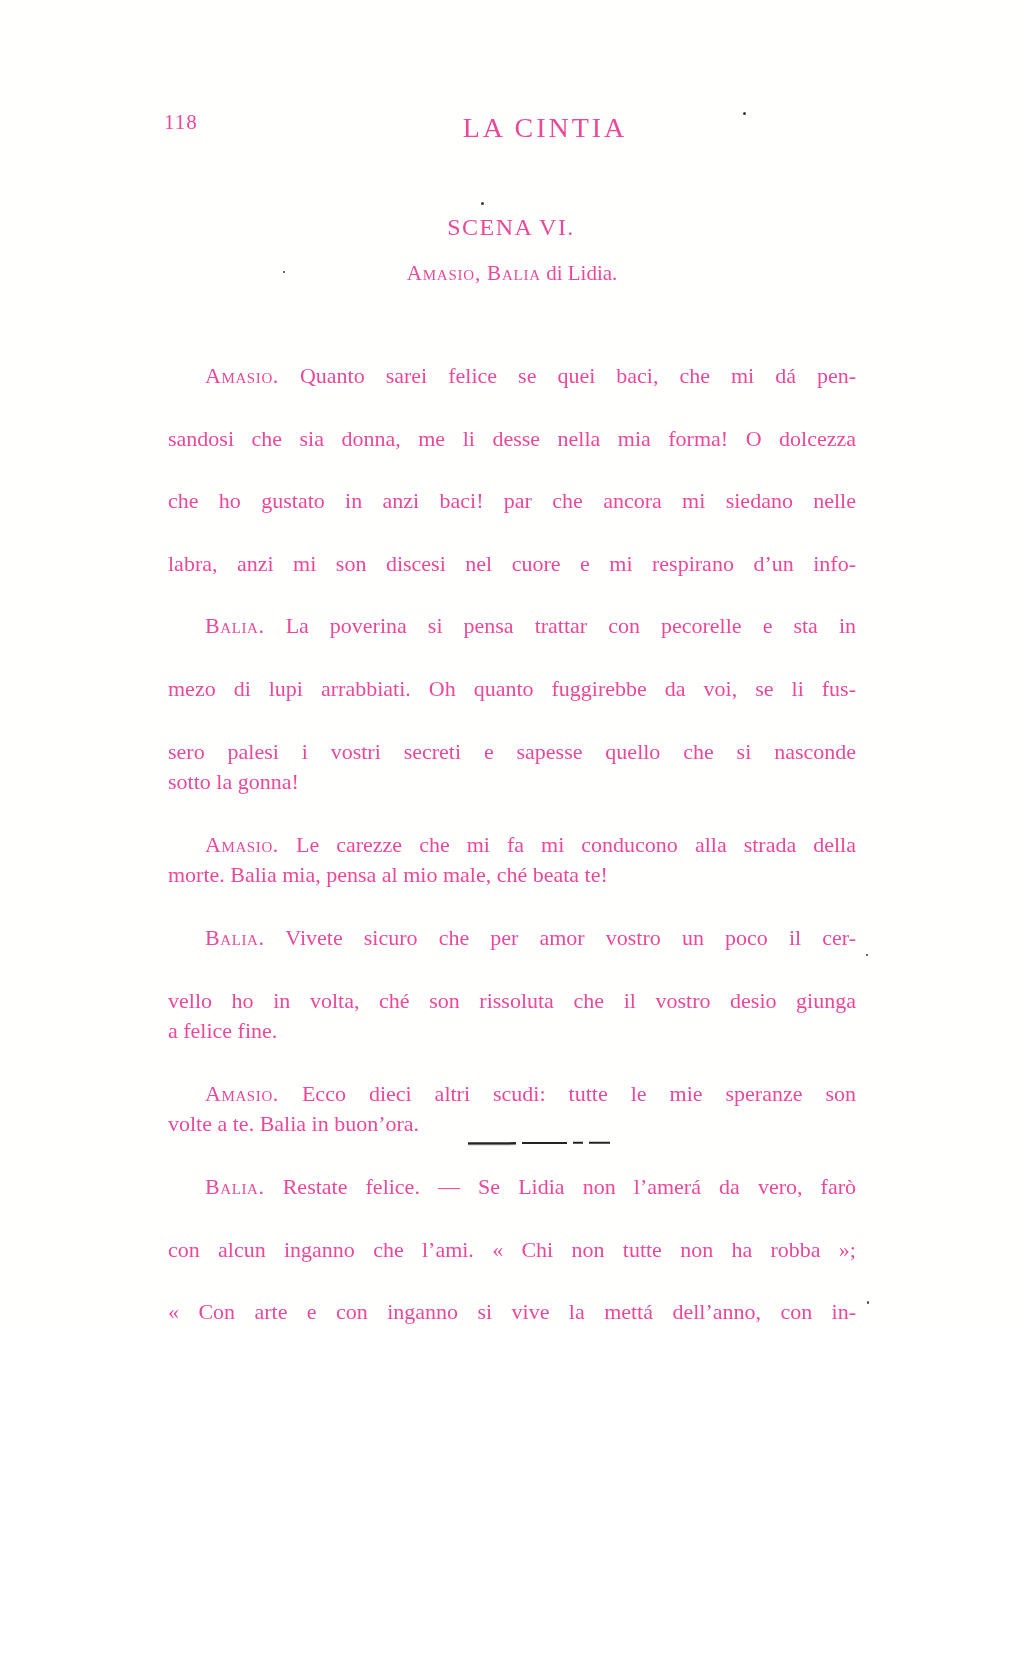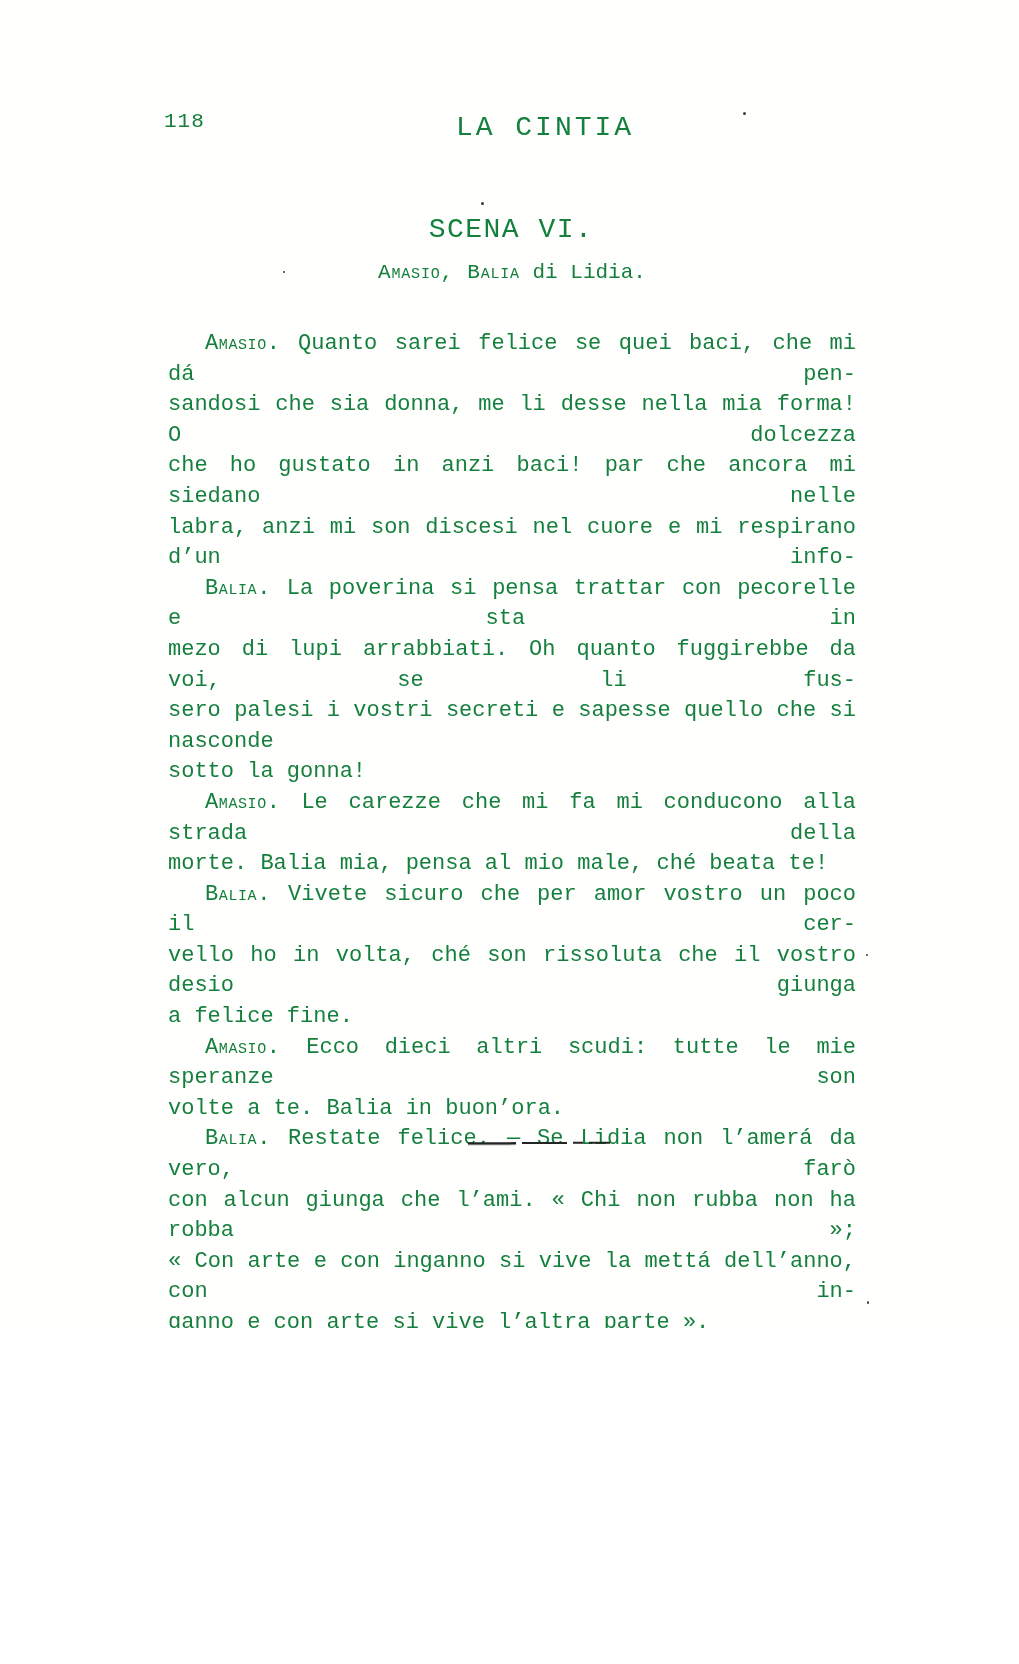--- a/index.html
+++ b/index.html
@@ -1,22 +1,22 @@
 <!DOCTYPE html>
 <html><head>
 <meta charset="utf-8">
 <style>
   html, body { margin: 0; padding: 0; background: #ffffff; }
   .page {
     position: relative;
     width: 1019px;
     height: 1328px;
     background: #fffffe;
-    color: #15803d;
-    font-family: Liberation Mono, monospace;
+    color: #ec4899;
+    font-family: Liberation Serif, serif;
     overflow: hidden;
   }
 
   
   .page-number {
     position: absolute;
     left: 164px;
     top: 110px;
     font-size: 21px;
     letter-spacing: 1px;
@@ -30,21 +30,21 @@
     letter-spacing: 3px;
     white-space: nowrap;
   }
 
   
   .scene-heading {
     position: absolute;
     left: 511px;
     top: 214px;
     transform: translateX(-50%);
-    font-size: 28px;
+    font-size: 24px;
     letter-spacing: 1.5px;
     white-space: nowrap;
   }
   .cast-line {
     position: absolute;
     left: 512px;
     top: 261px;
     transform: translateX(-50%);
     font-size: 21px;
     white-space: nowrap;
@@ -55,21 +55,21 @@
   .body-text {
     position: absolute;
     left: 168px;
     top: 329px;
     width: 688px;
     font-size: 22px;
     line-height: 30.6px;
   }
   .paragraph { margin: 0; }
   .line { text-align: justify; text-justify: inter-word; }
-  .line.jl { text-align-last: justify; }
+  .line.jl { text-align-last: justify; margin-top: 32px; }
   .line.first { text-indent: 37px; }
   .speaker { font-variant: small-caps; letter-spacing: 0.6px; }
 
   
   .separator {
     position: absolute;
     left: 468px;
     top: 1142px;
     width: 142px;
     display: flex;
@@ -125,21 +125,21 @@
       <div class="line">a felice fine.</div>
     </div>
 
     <div class="paragraph">
       <div class="line first jl"><span class="speaker">Amasio.</span><span> Ecco dieci altri scudi: tutte le mie speranze son</span></div>
       <div class="line">volte a te. Balia in buon’ora.</div>
     </div>
 
     <div class="paragraph">
       <div class="line first jl"><span class="speaker">Balia.</span><span> Restate felice. — Se Lidia non l’amerá da vero, farò</span></div>
-      <div class="line jl">con alcun giunga che l’ami. « Chi non rubba non ha robba »;</div>
+      <div class="line jl">con alcun inganno che l’ami. « Chi non tutte non ha robba »;</div>
       <div class="line jl">« Con arte e con inganno si vive la mettá dell’anno, con in-</div>
       <div class="line">ganno e con arte si vive l’altra parte ».</div>
     </div>
 
   </div>
 
   <div class="separator">
     <span class="seg s1"></span>
       <span class="seg s2"></span>
       <span class="seg s3"></span>

